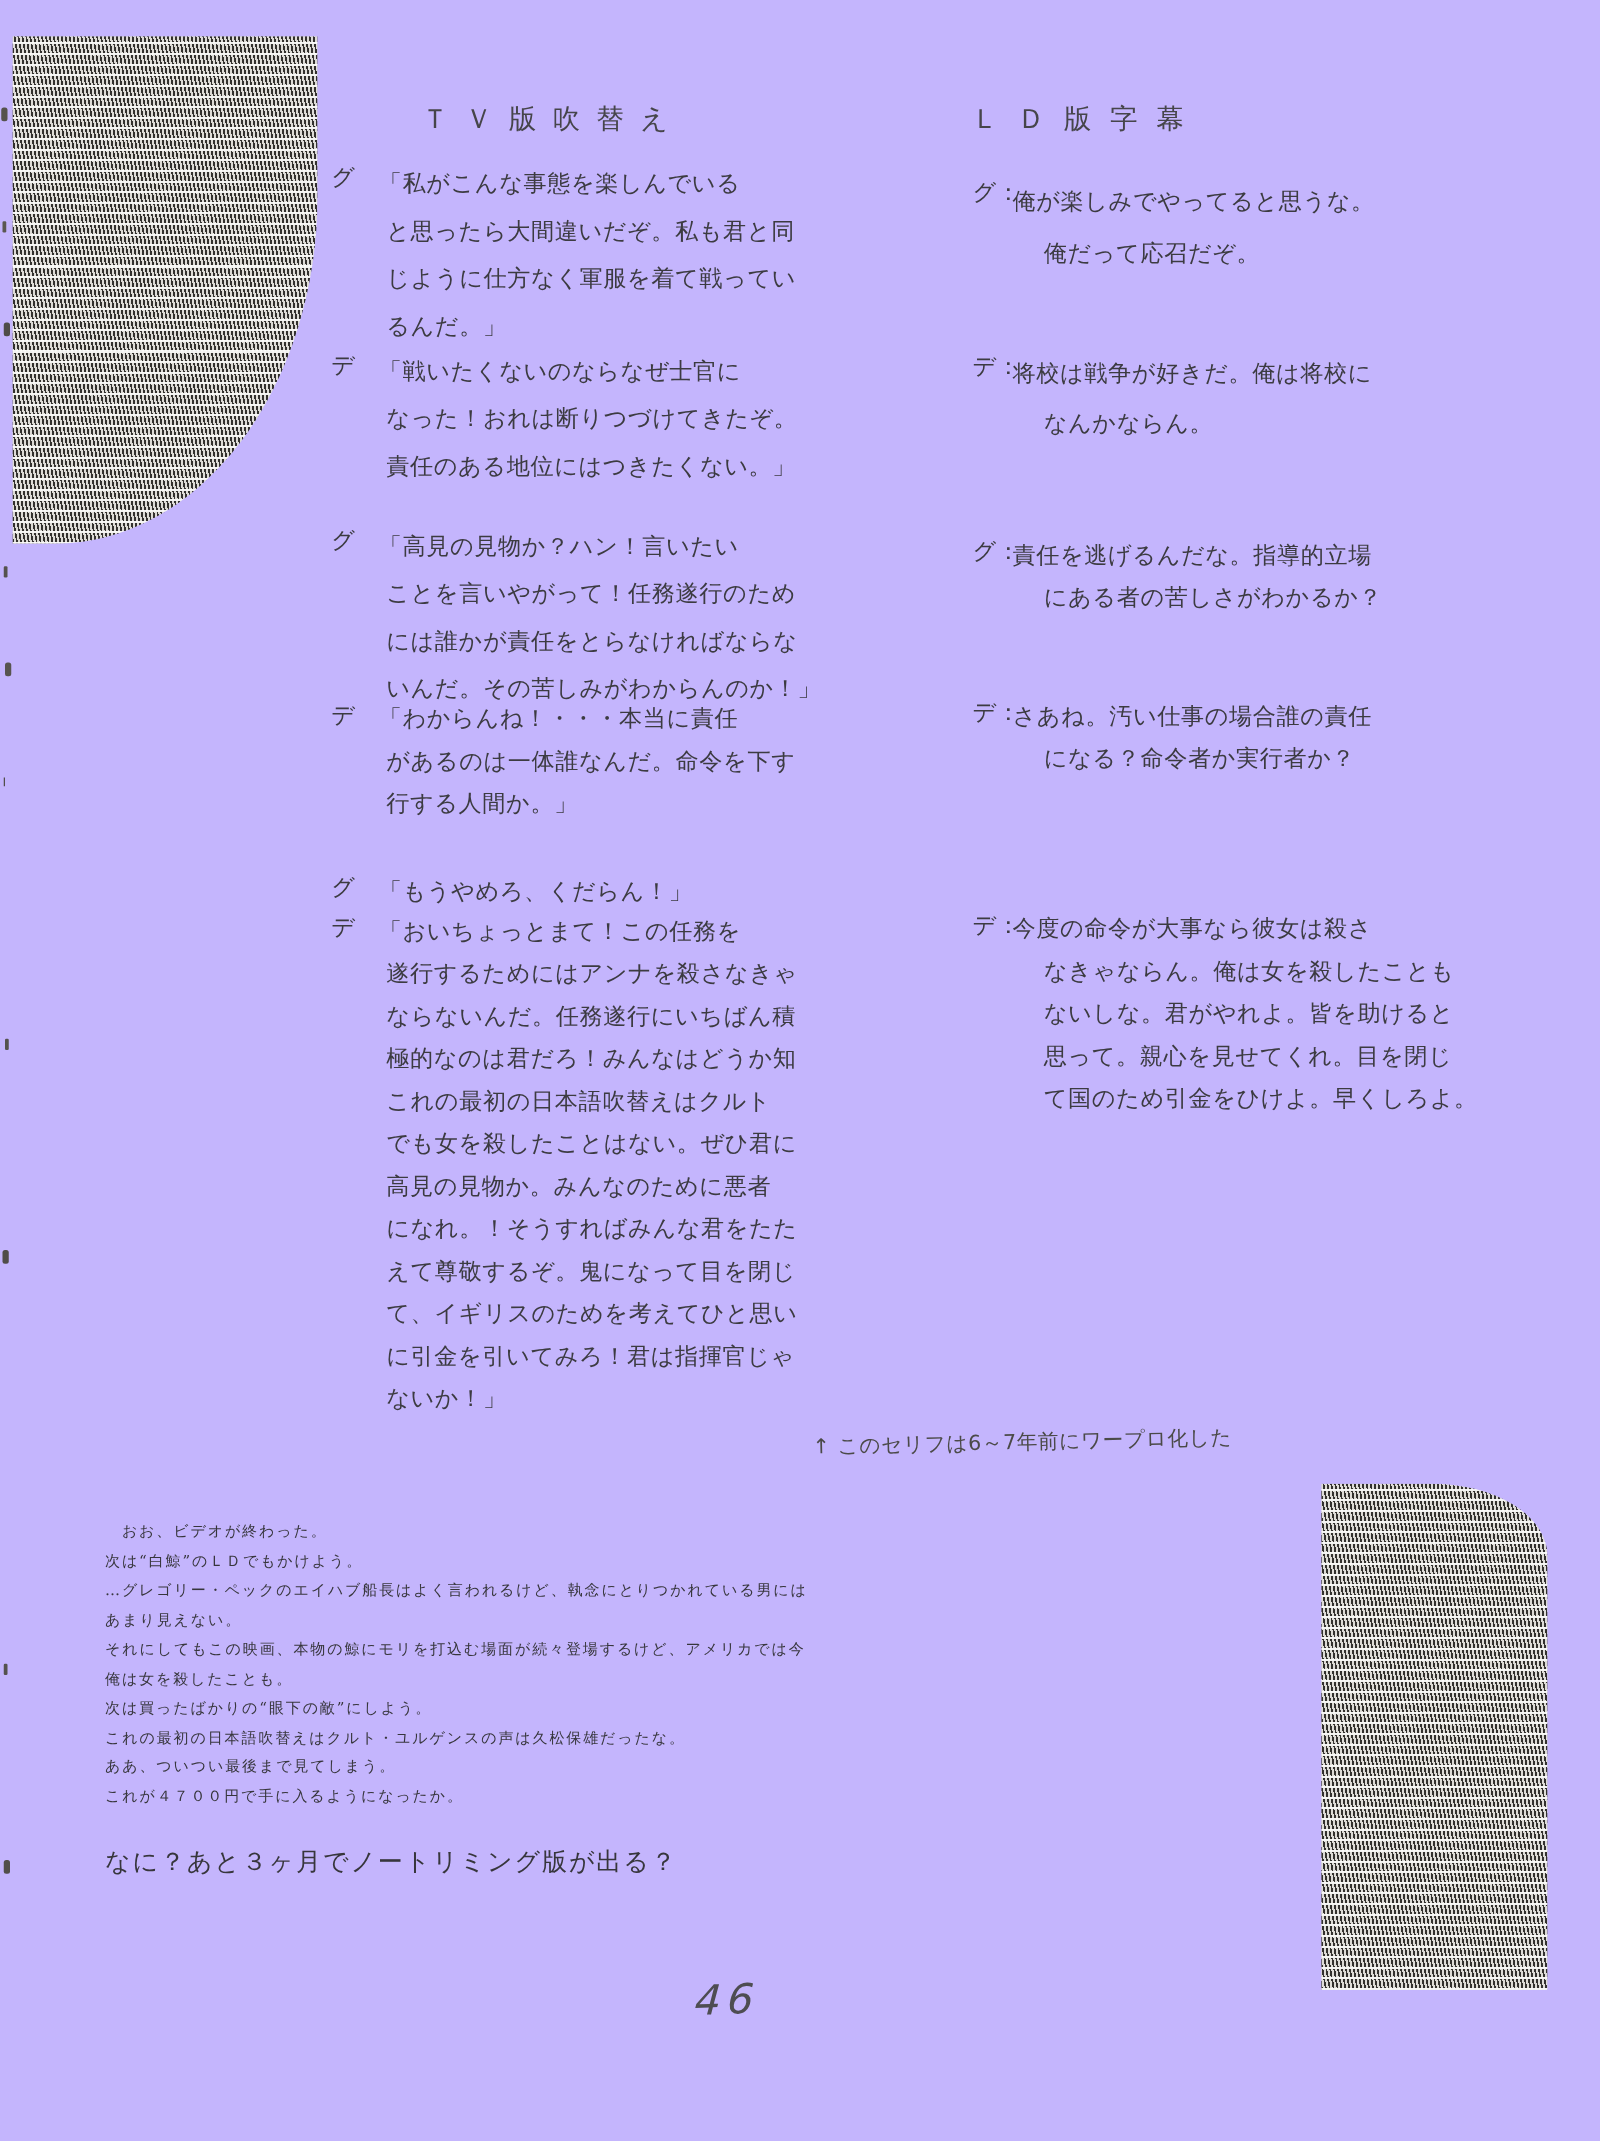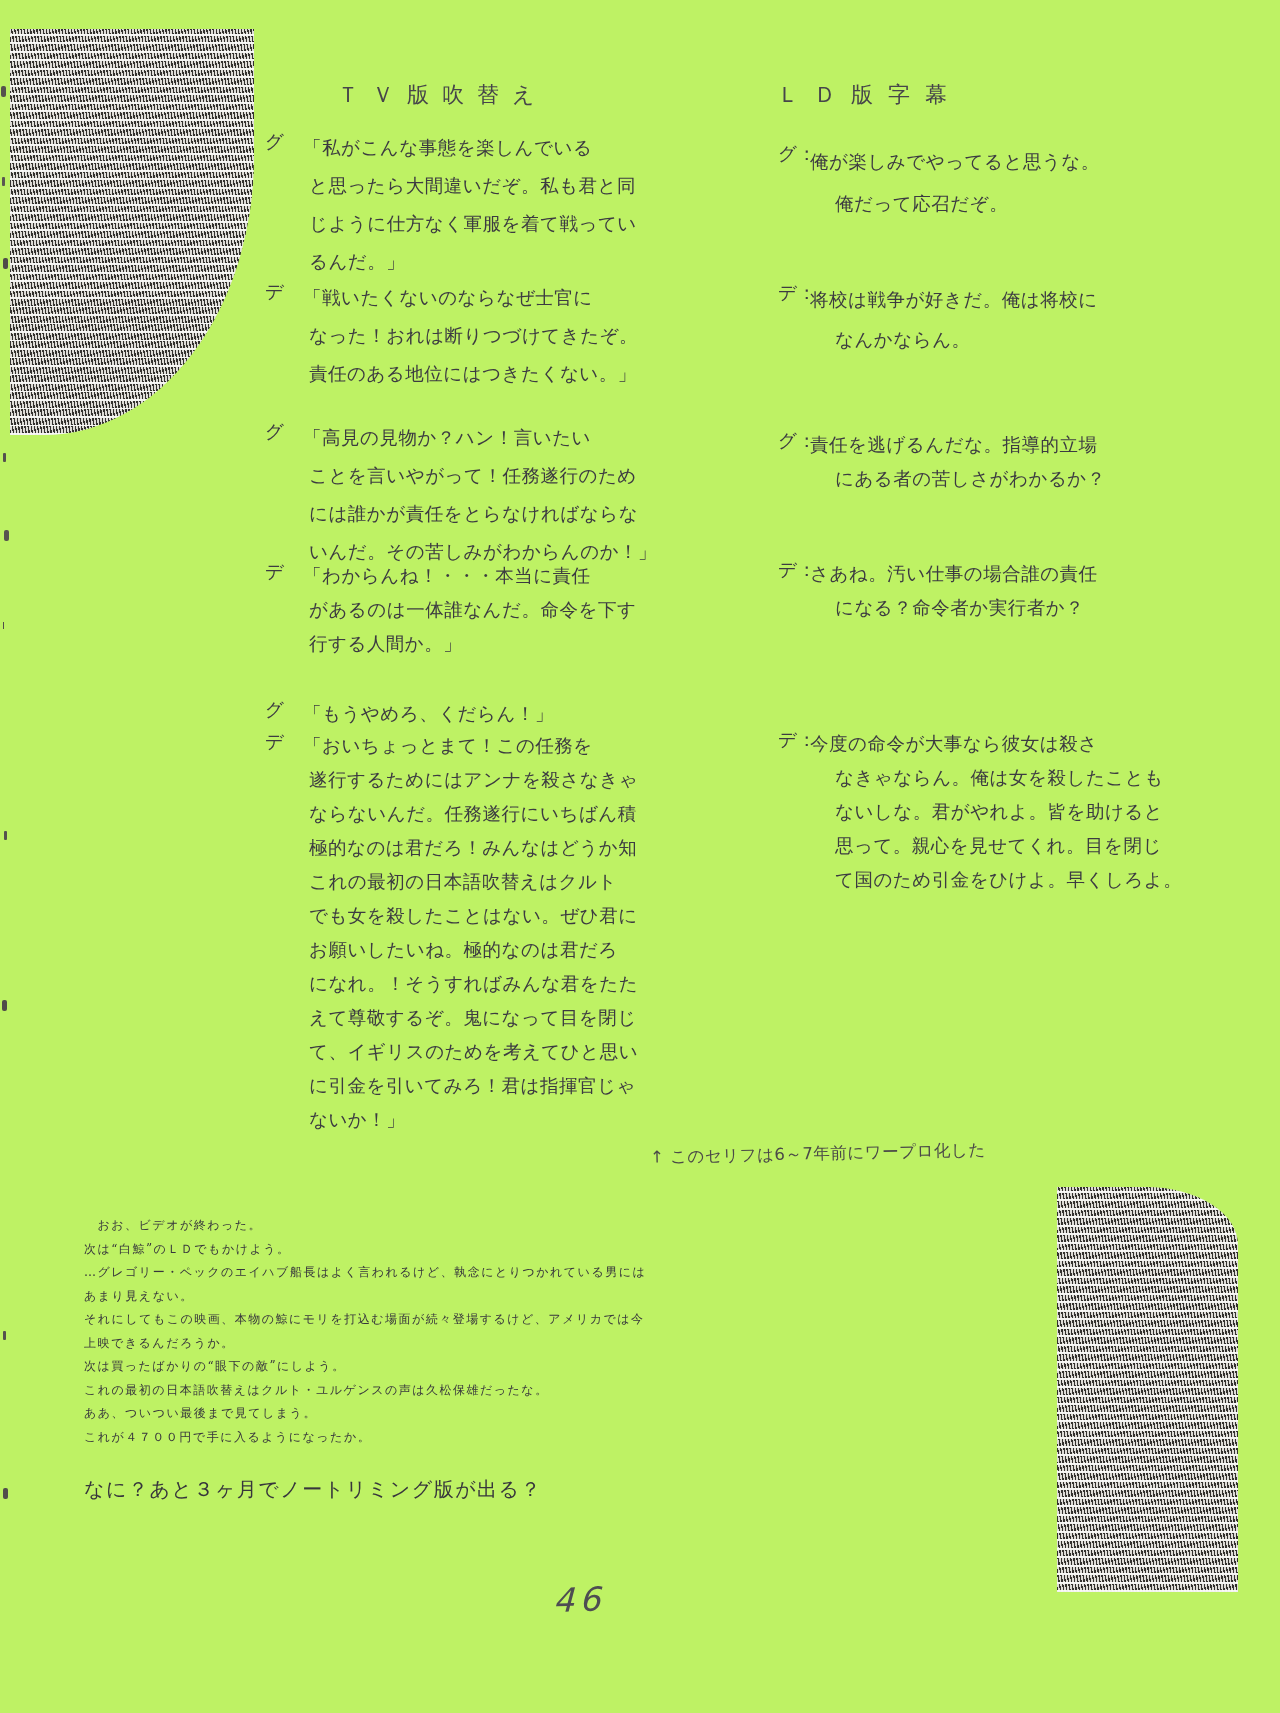--- a/index.html
+++ b/index.html
@@ -1,18 +1,18 @@
 <!DOCTYPE html>
 <html><head>
 <meta charset="utf-8">
 <style>
   html,body{margin:0;padding:0;background:#e8e6e2;}
   .page{
     position:relative;width:1280px;height:1713px;margin:0 auto;
-    background:#bef264;overflow:hidden;
+    background:#c4b5fd;overflow:hidden;
     font-family:"DejaVu Serif","Liberation Serif",serif;
     color:#3a3940;
   }
   
   .tone{
     position:absolute;
     background-color:#b8b6b2;
     background-image:
       repeating-linear-gradient(0deg, rgba(252,252,250,0.95) 0 1.6px, rgba(252,252,250,0) 1.6px 8.5px),
       repeating-linear-gradient(0deg, rgba(30,28,26,0.55) 0 0.8px, rgba(30,28,26,0) 0.8px 8.5px),
@@ -124,21 +124,21 @@
 
   <div class="entry eL L5">
     <span class="spk">デ</span>
     <div class="txt">
       <div class="ln">「おいちょっとまて！この任務を</div>
       <div class="ln">遂行するためにはアンナを殺さなきゃ</div>
       <div class="ln">ならないんだ。任務遂行にいちばん積</div>
       <div class="ln">極的なのは君だろ！みんなはどうか知</div>
       <div class="ln">これの最初の日本語吹替えはクルト</div>
       <div class="ln">でも女を殺したことはない。ぜひ君に</div>
-      <div class="ln">お願いしたいね。極的なのは君だろ</div>
+      <div class="ln">高見の見物か。みんなのために悪者</div>
       <div class="ln">になれ。！そうすればみんな君をたた</div>
       <div class="ln">えて尊敬するぞ。鬼になって目を閉じ</div>
       <div class="ln">て、イギリスのためを考えてひと思い</div>
       <div class="ln">に引金を引いてみろ！君は指揮官じゃ</div>
       <div class="ln">ないか！」</div>
     </div>
   </div>
 
   <div class="entry eR R0">
     <span class="spk">グ：</span>
@@ -184,21 +184,21 @@
   </div>
 
   <div class="note">↑ このセリフは6～7年前にワープロ化した</div>
 
   <div class="afterword">
     <div>　おお、ビデオが終わった。</div>
     <div>次は“白鯨”のＬＤでもかけよう。</div>
     <div>…グレゴリー・ペックのエイハブ船長はよく言われるけど、執念にとりつかれている男には</div>
     <div>あまり見えない。</div>
     <div>それにしてもこの映画、本物の鯨にモリを打込む場面が続々登場するけど、アメリカでは今</div>
-    <div>上映できるんだろうか。</div>
+    <div>俺は女を殺したことも。</div>
     <div>次は買ったばかりの“眼下の敵”にしよう。</div>
     <div>これの最初の日本語吹替えはクルト・ユルゲンスの声は久松保雄だったな。</div>
     <div>ああ、ついつい最後まで見てしまう。</div>
     <div>これが４７００円で手に入るようになったか。</div>
   </div>
   <div class="final">なに？あと３ヶ月でノートリミング版が出る？</div>
 
   <div class="pageno">46</div>
 
 </div>

